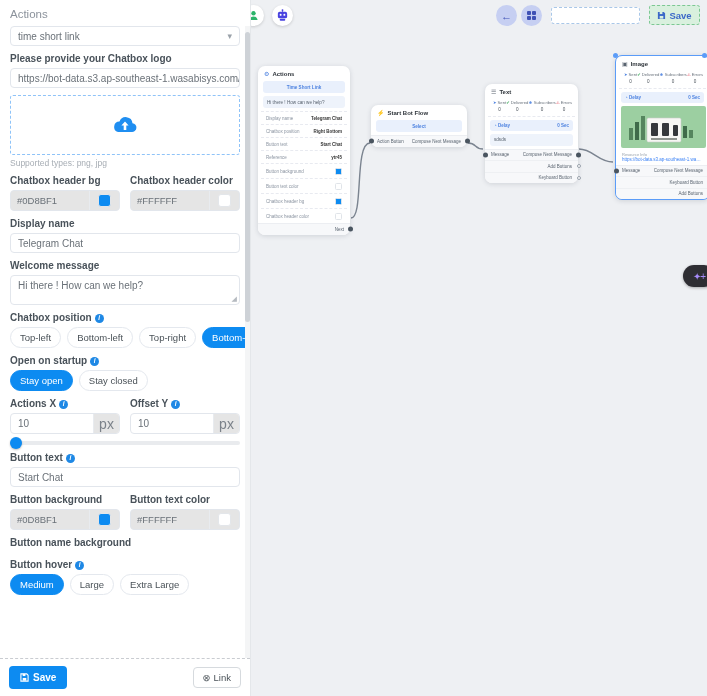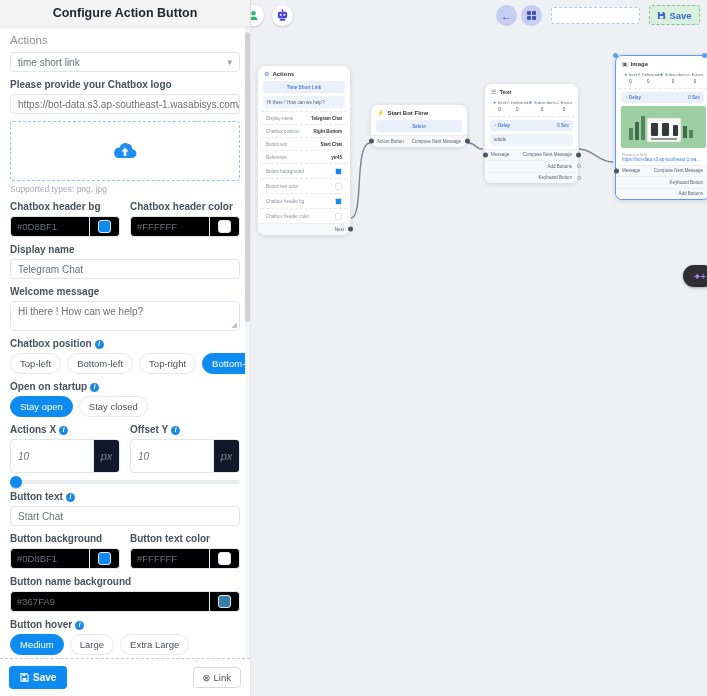--- a/index.html
+++ b/index.html
@@ -20,35 +20,35 @@
   .inp { width:100%; height:20px; border:1px solid #e2e6ec; border-radius:4px;
          font-size:10px; color:#6a7178; padding:0 7px; display:flex; align-items:center;
          white-space:nowrap; overflow:hidden; background:#fff; }
   .select { justify-content:space-between; }
   .caret { color:#9aa1a9; font-size:9px; }
   .dropzone { height:60px; border:1.4px dashed #8fc3f8; border-radius:3px;
               display:flex; align-items:center; justify-content:center; margin-bottom:3px; }
   .tiny { font-size:8.5px; color:#a7adb4; }
   .row2 { display:flex; gap:10px; }
   .col { flex:1; min-width:0; }
-  .cgroup { display:flex; height:21px; border:1px solid #e2e6ec; border-radius:4px; overflow:hidden; background:#000000; }
+  .cgroup { display:flex; height:21px; border:1px solid #e2e6ec; border-radius:4px; overflow:hidden; background:#e5e5e5; }
   .cval { flex:1; display:flex; align-items:center; padding:0 6px; font-size:9.5px; color:#6a7178; white-space:nowrap; overflow:hidden; }
   .cswbox { width:30px; border-left:1px solid #e8ebef; display:flex; align-items:center; justify-content:center; }
   .sw { width:13px; height:13px; border-radius:3px; border:1px solid #e3e6ea; }
   .textarea { width:100%; height:30px; border:1px solid #e2e6ec; border-radius:4px;
               font-size:10px; color:#6a7178; padding:4px 7px; position:relative; background:#fff; }
   .resize { position:absolute; right:2px; bottom:1px; font-size:7px; color:#b5bac0; }
   .pills { display:flex; gap:6px; flex-wrap:nowrap; }
   .pill { height:21px; border:1px solid #e4e8ee; border-radius:14px; background:#fff;
           padding:0 9px; font-size:9.5px; color:#4a5258; display:inline-flex; align-items:center; white-space:nowrap; }
   .pill.sel { background:#0d8bf1; border-color:#0d8bf1; color:#fff; }
-  .igroup { display:flex; height:34px; border:1px solid #e2e6ec; border-radius:4px; overflow:hidden; background:#fff;font-style:italic; }
+  .igroup { display:flex; height:21px; border:1px solid #e2e6ec; border-radius:4px; overflow:hidden; background:#fff; }
   .ival { flex:1; display:flex; align-items:center; padding:0 7px; font-size:10px; color:#6a7178; }
   .iunit { width:26px; border-left:1px solid #e8ebef; display:flex; align-items:center; justify-content:center;
-           font-size:11px; color:#7b828a; background:#0f172a; }
+           font-size:14px; color:#7b828a; background:#e5e5e5; }
   .info { display:inline-flex; width:9px; height:9px; border-radius:50%; background:#1e88e5; color:#fff;
           font-size:6.5px; font-style:italic; align-items:center; justify-content:center; margin-left:3px; vertical-align:1px; font-weight:bold; }
   .slider { position:relative; height:4px; background:#e9ebee; border-radius:2px; margin:7px 0 3px 0; }
   .thumb { position:absolute; left:0; top:50%; transform:translateY(-50%); width:12px; height:12px;
            border-radius:50%; background:#0d8bf1; box-shadow:0 1px 2px rgba(0,0,0,.25); }
   .sb-footer { height:38px; border-top:1px dashed #c9ccd1; display:flex; align-items:center;
                justify-content:space-between; padding:0 9px; background:#fff; }
   .btn-save { display:inline-flex; align-items:center; gap:4px; background:#0d8bf1; color:#fff;
               border:none; border-radius:4px; font-size:10px; font-weight:bold; padding:6px 11px; }
   .btn-close { display:inline-flex; align-items:center; gap:3px; background:#fff; color:#4a5258;
@@ -111,21 +111,20 @@
   .thumbwrap { margin:3px 5px 2px 5px; }
   .reslabel { font-size:4px; color:#9aa3ad; padding:1px 6px 0 6px; }
   .reslink { font-size:4.5px; color:#3b82f6; padding:0 6px 3px 6px; white-space:nowrap; overflow:hidden; text-overflow:ellipsis; }
 </style>
 </head>
 <body>
 
 <div class="app">
 
   <aside class="sidebar">
-    <div class="sb-header">Configure Action Button</div>
 
     <div class="sb-body">
 
       <div class="fg">
         <div class="lbl lbl-lg">Actions</div>
         <div class="inp select">
           <span>time short link</span>
           <span class="caret">▾</span>
         </div>
       </div>
@@ -252,26 +251,20 @@
             <span class="cswbox">
               <span class="sw" style="background: rgb(255, 255, 255);"></span>
             </span>
           </div>
         </div>
       </div>
 
       <div class="row2 fg">
         <div class="col">
           <div class="lbl">Button name background</div>
-          <div class="cgroup">
-            <span class="cval">#367FA9</span>
-            <span class="cswbox">
-              <span class="sw" style="background: rgb(54, 127, 169);"></span>
-            </span>
-          </div>
         </div>
       </div>
 
       <div class="fg">
         <div class="lbl">
           <span>Button hover</span><span class="info">i</span>
         </div>
         <div class="pills">
           <span class="pill sel">Medium</span>
           <span class="pill">Large</span>

